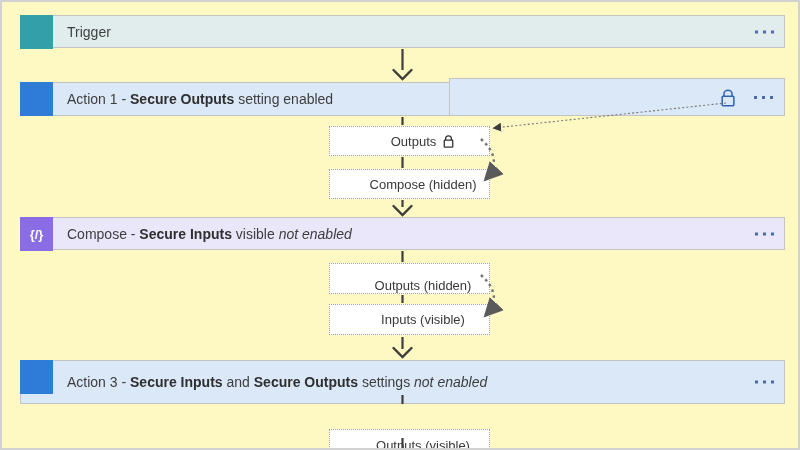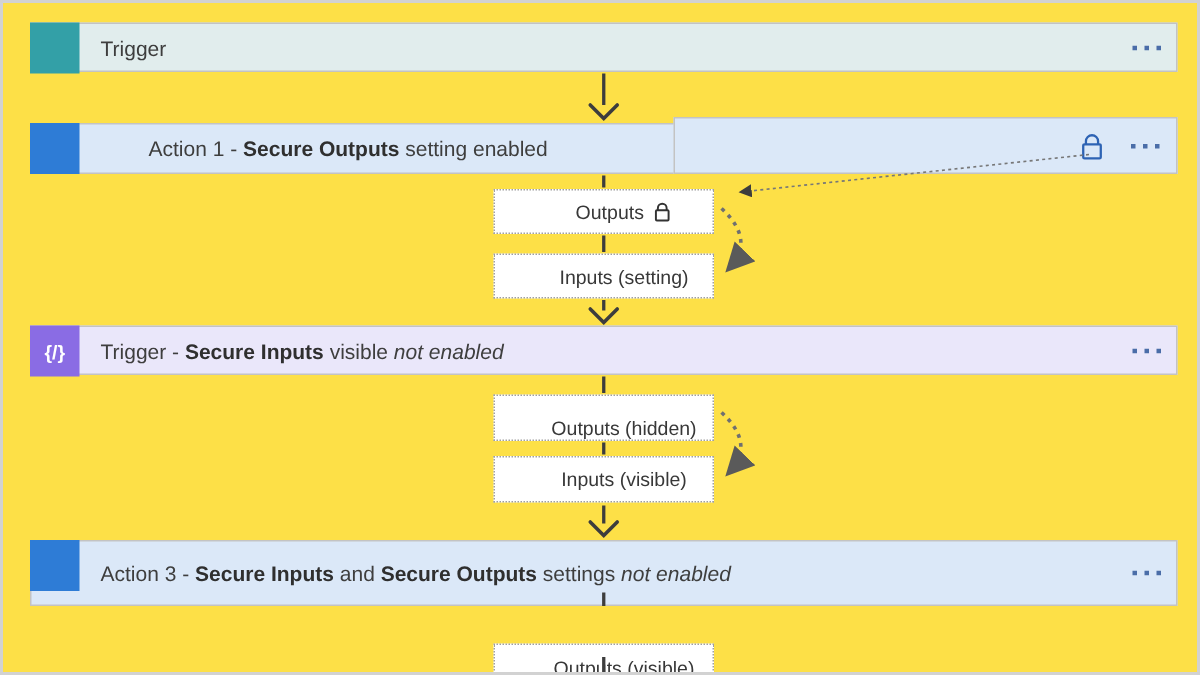--- a/index.html
+++ b/index.html
@@ -1,54 +1,54 @@
 <!DOCTYPE html>
 <html><head>
 <meta charset="utf-8">
 <style>
   html,body{margin:0;padding:0;background:#ffffff;}
   .canvas{
     position:relative;width:800px;height:450px;box-sizing:border-box;
-    background:#fde047;border:2px solid #d2d2d2;overflow:hidden;
+    background:#fef9c3;border:2px solid #d2d2d2;overflow:hidden;
     font-family:"Liberation Sans",sans-serif;
   }
   .bar{
     position:absolute;left:18px;width:765px;box-sizing:border-box;
     border:1px solid #c3c3c3;display:flex;align-items:center;
   }
   .bar-icon{
     position:absolute;left:-1px;top:-1px;width:33px;height:34px;
     display:flex;align-items:center;justify-content:center;
     color:#ffffff;font-size:13px;font-weight:bold;
   }
   .bar-label{margin-left:46px;font-size:14px;color:#3e3e3e;white-space:pre;}
   .bar-label b{color:#2f2f2f;}
   .bar-label i{font-style:italic;text-align:center;}
   .bar-trigger{top:13px;height:33px;background:#e1eded;}
-  .bar-action1{top:80px;height:34px;background:#dbe8f8;padding-left:32px;}
+  .bar-action1{top:80px;height:34px;background:#dbe8f8;}
   .bar-compose{top:215px;height:33px;background:#eae7fa;}
   .bar-action3{top:358px;height:44px;background:#dbe8f8;}
   .icon-trigger{background:#33a0a7;}
   .icon-action{background:#2e7cd6;}
   .icon-compose{background:#8a6ce4;}
   .action1-card{
     position:absolute;left:447px;top:76px;width:336px;height:38px;
     box-sizing:border-box;background:#dbe8f8;border:1px solid #c3c3c3;
   }
   .more{
     position:absolute;right:9px;top:50%;transform:translateY(-50%);
     display:flex;gap:5px;cursor:pointer;padding:3px 1px;
   }
   .more .dot{width:3px;height:3px;background:#4a6da8;}
   .card-controls{
     position:absolute;right:10px;top:0;height:100%;
     display:flex;align-items:center;gap:16px;
   }
   .dbox{
-    position:absolute;left:327px;width:147px;box-sizing:border-box;
+    position:absolute;left:327px;width:161px;box-sizing:border-box;
     background:#ffffff;border:1px dotted #a0a0a0;
     display:flex;align-items:center;justify-content:center;gap:6px;
     font-size:13px;color:#383838;padding-left:27px;
   }
   .dbox-a1out{top:124px;height:30px;}
   .dbox-a1in{top:167px;height:30px;}
   .dbox-cout{top:261px;height:31px;align-items:flex-end;}
   .dbox-cin{top:302px;height:31px;}
   .dbox-a3out{top:427px;height:32px;}
   .overlay{position:absolute;left:0;top:0;pointer-events:none;}
@@ -92,28 +92,28 @@
   </div>
 
   <div class="dbox dbox-a1out">
     <span>Outputs</span>
     <svg width="13" height="15" viewBox="0 0 20 22">
       <path d="M5.5 9 V6.8 a4.5 4.5 0 0 1 9 0 V9" stroke="#333333" stroke-width="2" fill="none"></path>
       <rect x="3.5" y="9" width="13" height="10.5" rx="1" stroke="#333333" stroke-width="2" fill="none"></rect>
     </svg>
   </div>
   <div class="dbox dbox-a1in">
-    <span>Inputs (setting)</span>
+    <span>Compose (hidden)</span>
   </div>
 
   <div class="bar bar-compose">
     <div class="bar-icon icon-compose">
         <span>{/}</span>
       </div>
-    <span class="bar-label"><span>Trigger - </span><b>Secure Inputs</b><span> visible </span><i>not enabled</i></span>
+    <span class="bar-label"><span>Compose - </span><b>Secure Inputs</b><span> visible </span><i>not enabled</i></span>
     <div class="more">
       <span class="dot"></span>
       <span class="dot"></span>
       <span class="dot"></span>
     </div>
   </div>
 
   <div class="dbox dbox-cout">
     <span>Outputs (hidden)</span>
   </div>

